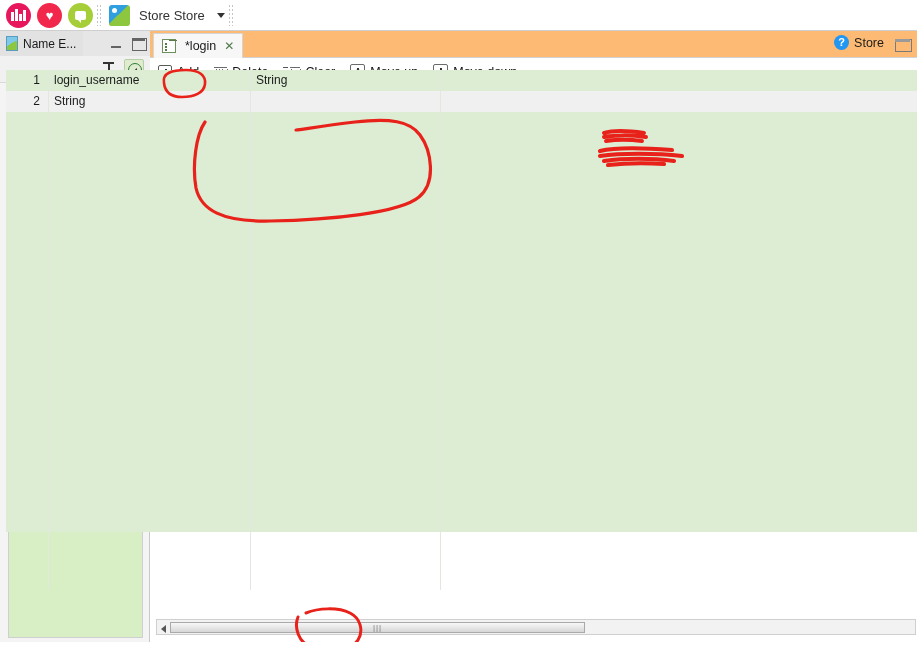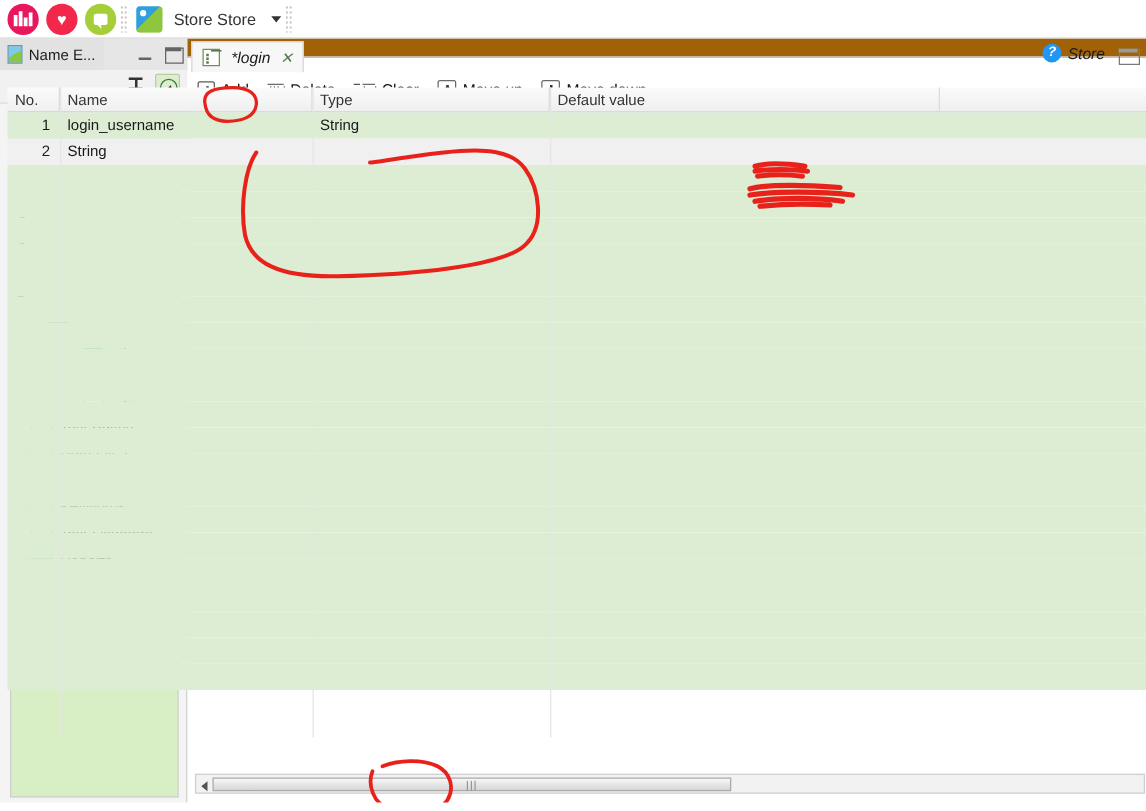--- a/index.html
+++ b/index.html
@@ -178,22 +178,22 @@
   .sb-arrow.right:after { content:""; position:absolute; right:4px; top:4px; width:0;height:0;
     border-left:5px solid #555; border-top:4px solid transparent; border-bottom:4px solid transparent; }
   .sb-thumb {
     height:11px; background:linear-gradient(#f7f7f7,#d6d6d6); border:1px solid #a9a9a9;
     display:flex; align-items:center; justify-content:center; color:#777; font-size:8px; letter-spacing:1px;
   }
 
   
   #editor { position:absolute; left:150px; top:31px; width:767px; height:618px; background:#fff; }
   #ed-tabrow {
-    position:absolute; left:0; top:0; width:767px; height:15px;
-    background:#a16207; border-bottom:1px solid #d2d2d2;font-style:italic;
+    position:absolute; left:0; top:0; width:767px; height:27px;
+    background:#fdba74; border-bottom:1px solid #d2d2d2;
   }
   #ed-tab {
     position:absolute; left:3px; top:2px; height:25px; padding:0 8px;
     background:#f7f7f7; border:1px solid #d5d5d5; border-bottom:none;
     display:flex; align-items:center; gap:5px; font-size:12.5px;
   }
   .close-x { color:#4d7a47; font-size:12px; margin-left:3px; }
   #help-btn {
     position:absolute; right:33px; top:4px; display:flex; align-items:center; gap:5px; font-size:12.5px;
   }
@@ -502,26 +502,20 @@
         <div class="btab"></div>
         <div class="btab"></div>
         <div class="btab active"></div>
         <div class="btab"></div>
         <div class="btab"></div>
         <div class="btab"></div>
       </div>
   </div>
 
   <div id="table-wrap">
-    <div id="thead">
-        <div class="th" style="width: 42px;">No.</div>
-        <div class="th" style="width: 202px;">Name</div>
-        <div class="th" style="width: 190px;">Type</div>
-        <div class="th" style="width: 312px;">Default value</div>
-      </div>
     <div id="tbody">
         <div class="tr odd">
           <div class="td num" style="width: 42px;">1</div>
           <div class="td" style="width: 202px;">login_username</div>
           <div class="td" style="width: 190px;">String</div>
           <div class="td" style="width: 312px;"></div>
         </div>
         <div class="tr even">
           <div class="td num" style="width: 42px;">2</div>
           <div class="td" style="width: 190px;">String</div>

